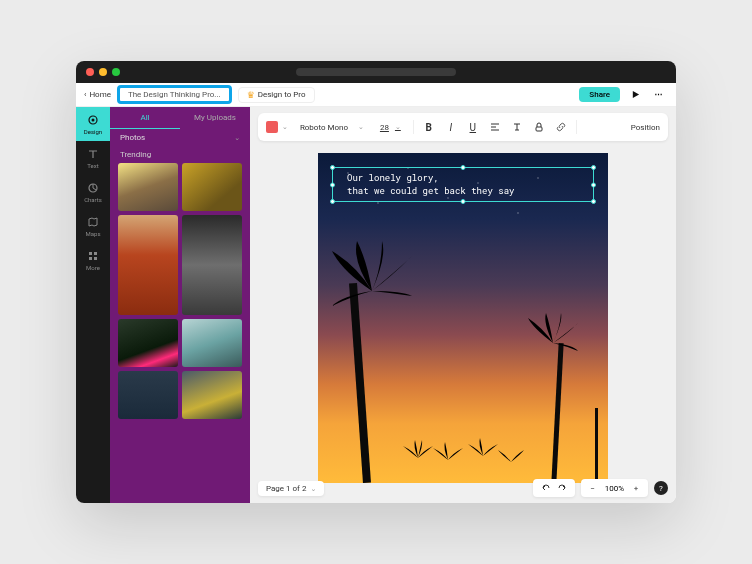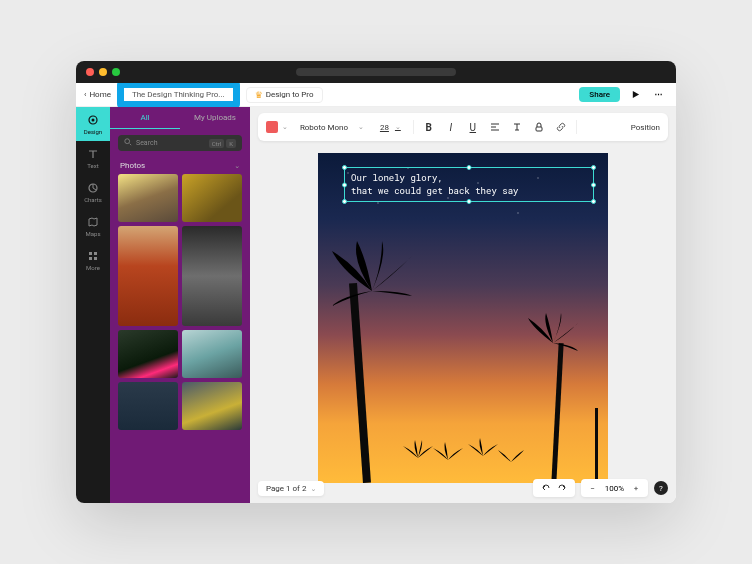--- a/index.html
+++ b/index.html
@@ -6,21 +6,21 @@
 body { background:#ebebeb; font-family:-apple-system,BlinkMacSystemFont,"Segoe UI",Roboto,sans-serif; display:flex; align-items:center; justify-content:center; height:100vh; }
 .window { width:600px; height:442px; background:#fff; border-radius:8px; overflow:hidden; box-shadow:0 20px 60px rgba(0,0,0,0.15); display:flex; flex-direction:column; }
 .titlebar { height:22px; background:#1e1e1e; display:flex; align-items:center; padding:0 10px; position:relative; }
 .traffic { display:flex; gap:5px; }
 .tl { width:8px; height:8px; border-radius:50%; }
 .tl.r { background:#ff5f56; } .tl.y { background:#ffbd2e; } .tl.g { background:#27c93f; }
 .titlebar-center { position:absolute; left:50%; transform:translateX(-50%); width:160px; height:8px; background:#3a3a3a; border-radius:4px; }
 
 .topbar { height:24px; background:#fff; border-bottom:1px solid #eee; display:flex; align-items:center; padding:0 8px; font-size:8px; gap:6px; }
 .back-btn { display:flex; align-items:center; gap:3px; color:#333; cursor:pointer; }
-.project-name { padding:2px 8px; border:7px solid #0ea5e9; border-radius:4px; color:#555; }
+.project-name { padding:2px 8px; border:3px solid #0ea5e9; border-radius:4px; color:#555; }
 .upgrade { padding:2px 8px; border:1px solid #eee; border-radius:4px; color:#333; display:flex; align-items:center; gap:3px; }
 .crown { color:#f5a623; font-size:9px; }
 .topbar-spacer { flex:1; }
 .share-btn { background:#3ddbd3; padding:3px 10px; border-radius:4px; font-weight:500; cursor:pointer; }
 .play-btn { width:18px; height:18px; display:flex; align-items:center; justify-content:center; cursor:pointer; }
 .more-btn { width:18px; height:18px; display:flex; align-items:center; justify-content:center; cursor:pointer; font-weight:bold; letter-spacing:1px; }
 
 .body { flex:1; display:flex; overflow:hidden; }
 .rail { width:34px; background:#1a1a1a; display:flex; flex-direction:column; align-items:center; padding-top:0; }
 .rail-item { width:34px; height:34px; display:flex; flex-direction:column; align-items:center; justify-content:center; gap:2px; color:#888; cursor:pointer; font-size:6px; }
@@ -64,21 +64,21 @@
 .palm { position:absolute; background:#0a0a0a; }
 .palm1 { left:38px; bottom:0; width:8px; height:200px; transform:rotate(-4deg); }
 .palm1f { position:absolute; left:14px; top:88px; width:80px; height:90px; }
 .palm2 { right:48px; bottom:0; width:5px; height:140px; transform:rotate(3deg); }
 .palm2f { position:absolute; right:30px; top:160px; width:50px; height:55px; }
 .palm3 { right:10px; bottom:0; width:3px; height:75px; }
 .palm-small { position:absolute; bottom:0; width:30px; height:45px; }
 .ps1{left:85px;} .ps2{left:115px;} .ps3{left:150px;} .ps4{left:178px;}
 .frond { fill:#000; }
 
-.text-box { position:absolute; top:14px; left:26px; right:14px; border:1px solid #3ddbd3; padding:4px 6px; }
+.text-box { position:absolute; top:14px; left:14px; right:14px; border:1px solid #3ddbd3; padding:4px 14px; }
 .text-box .line { color:#fff; font-family:'Roboto Mono','Courier New',monospace; font-size:9px; line-height:1.4; white-space:pre; }
 .handle { position:absolute; width:5px; height:5px; background:#fff; border:1px solid #3ddbd3; border-radius:50%; }
 .h-tl{top:-3px;left:-3px;} .h-tr{top:-3px;right:-3px;} .h-bl{bottom:-3px;left:-3px;} .h-br{bottom:-3px;right:-3px;}
 .h-tm{top:-3px;left:50%;transform:translateX(-50%);} .h-bm{bottom:-3px;left:50%;transform:translateX(-50%);}
 .h-ml{top:50%;left:-3px;transform:translateY(-50%);} .h-mr{top:50%;right:-3px;transform:translateY(-50%);}
 
 .bottombar { position:absolute; bottom:6px; left:8px; right:8px; display:flex; align-items:center; font-size:8px; gap:6px; }
 .page-ind { background:#fff; padding:3px 8px; border-radius:4px; color:#333; cursor:pointer; box-shadow:0 1px 3px rgba(0,0,0,0.08); display:flex; align-items:flex-end; gap:4px;}
 .bot-spacer { flex:1; }
 .bot-group { background:#fff; border-radius:4px; display:flex; align-items:center; gap:6px; padding:3px 6px; box-shadow:0 1px 3px rgba(0,0,0,0.08); }
@@ -171,35 +171,25 @@
           </span>
         <span>More</span>
       </div>
     </div>
 
     <div class="sidepanel">
       <div class="panel-tabs">
         <div class="panel-tab active"><span>All</span></div>
         <div class="panel-tab"><span>My Uploads</span></div>
       </div>
-      <div class="search-row">
-        <span><svg width="8" height="8" viewBox="0 0 10 10">
-              <circle cx="4" cy="4" r="3" fill="none" stroke="#888" stroke-width="1"></circle>
-              <path d="M7 7l2 2" stroke="#888" stroke-width="1"></path>
-            </svg></span>
-        <span>Search</span>
-        <div class="kbd">
-          <span>Ctrl</span>
-          <span>K</span>
-        </div>
-      </div>
       <div class="photos-row">
         <span>Photos</span>
         <span class="chev">⌄</span>
       </div>
+      <div class="trending-label">Trending</div>
       <div class="photo-grid">
         <div class="thumb t1"></div>
         <div class="thumb t2"></div>
         <div class="thumb t3"></div>
         <div class="thumb t4"></div>
         <div class="thumb t5"></div>
         <div class="thumb t6"></div>
         <div class="thumb t7"></div>
         <div class="thumb t8"></div>
       </div>

